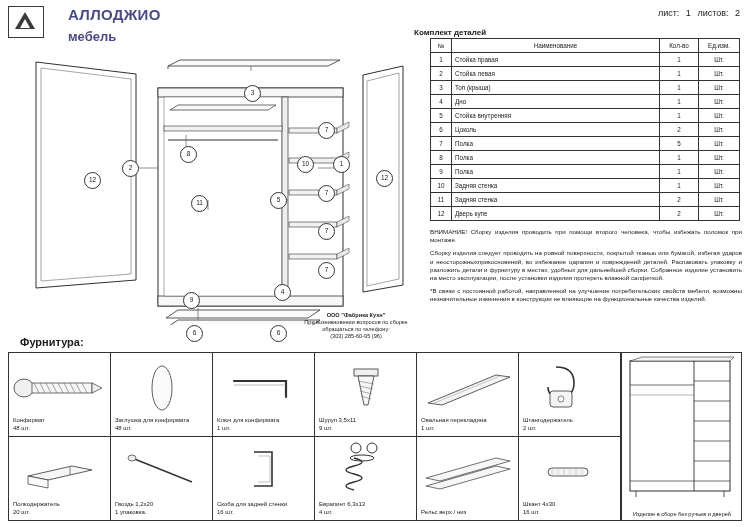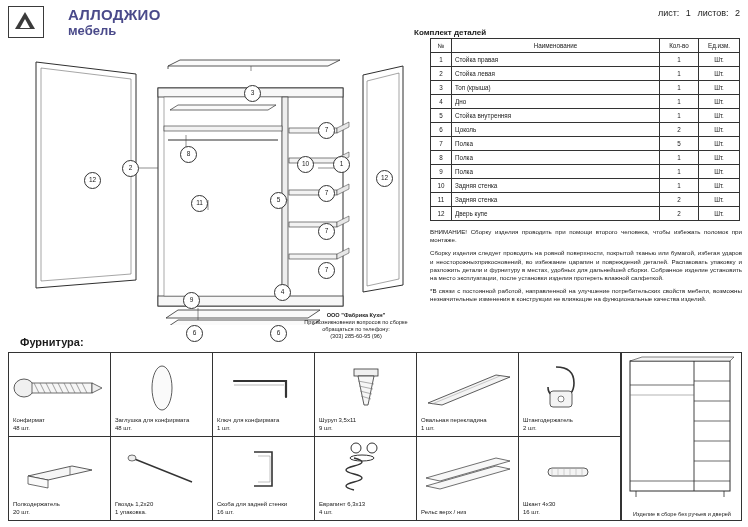--- a/index.html
+++ b/index.html
@@ -12,21 +12,21 @@
     overflow:hidden;
   }
   .page{position:absolute;left:0;top:0;width:748px;height:527px;}
 
   
   .logo-box{position:absolute;left:8px;top:6px;width:160px;height:36px;}
   .logo-mark{position:absolute;left:0;top:0;width:34px;height:30px;border:1.4px solid #3a3a3a;}
   .logo-mark .tri{position:absolute;left:6px;top:5px;width:0;height:0;border-left:10px solid transparent;border-right:10px solid transparent;border-bottom:17px solid #3a3a3a;}
   .logo-mark .tri2{position:absolute;left:11px;top:12px;width:0;height:0;border-left:5px solid transparent;border-right:5px solid transparent;border-bottom:9px solid #ffffff;}
   .logo-name{position:absolute;left:60px;top:0px;font-size:15px;font-weight:bold;color:#4a4a8a;letter-spacing:.3px;}
-  .logo-sub{position:absolute;left:60px;top:17px;font-size:13px;font-weight:bold;color:#4a4a8a;}
+  .logo-sub{position:absolute;left:60px;top:23px;font-size:13px;font-weight:bold;color:#4a4a8a;}
 
   .title{position:absolute;left:180px;top:7px;width:430px;font-size:9.5px;font-weight:bold;line-height:12px;}
   .sheet{position:absolute;right:8px;top:8px;font-size:9px;}
   .sheet span{margin-left:4px;}
 
   
   .parts-title{position:absolute;left:414px;top:28px;font-size:8px;font-weight:bold;}
   table.parts{position:absolute;left:430px;top:38px;width:310px;border-collapse:collapse;font-size:6.3px;}
   table.parts th,table.parts td{border:.6px solid #333;padding:1px 2px;height:11px;}
   table.parts th{font-weight:normal;text-align:center;}

